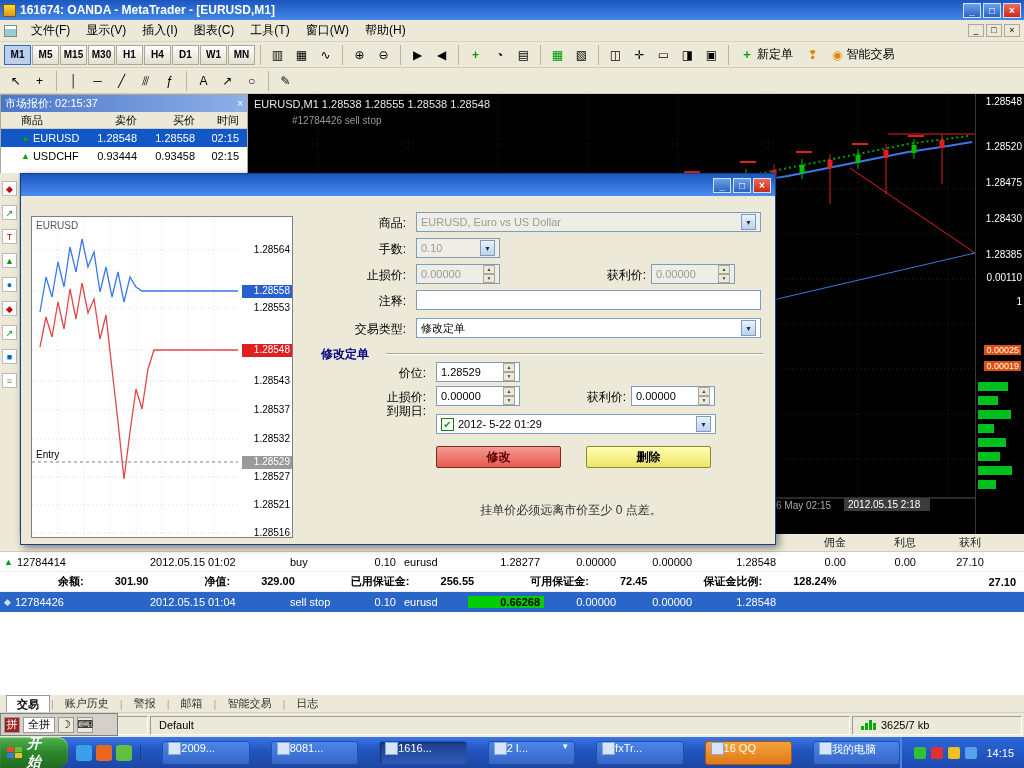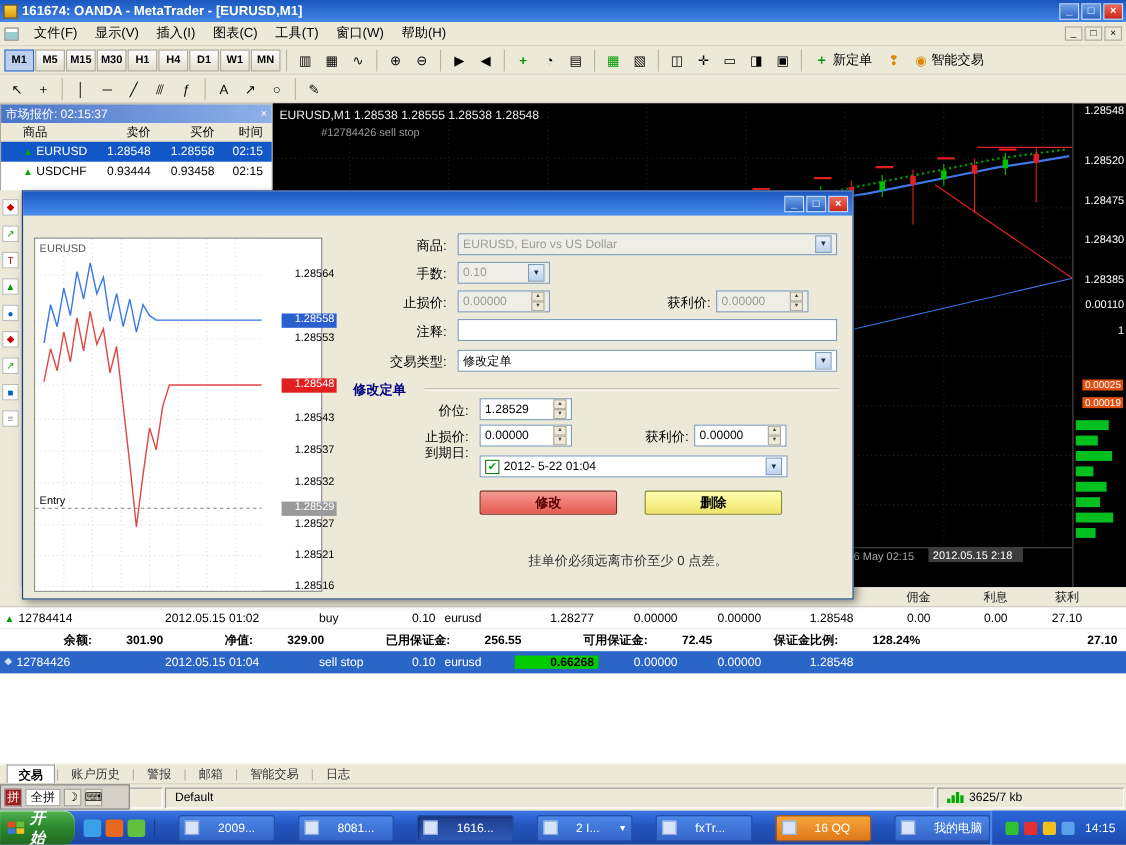--- a/index.html
+++ b/index.html
@@ -54,21 +54,21 @@
   .pscale{left:975px;top:94px;width:49px;height:440px;background:#000;border-left:1px solid #3a3a3a;color:#fff}
   .pslabel{position:absolute;right:2px;font-size:10px}
   .psbadge{position:absolute;right:3px;font-size:9px;background:#e05010;color:#fff;padding:0 2px}
   .psbar{position:absolute;left:2px;height:9px;background:#00c020}
 
   
   .dialog{left:20px;top:173px;width:756px;height:372px;background:#ece9d8;border:1px solid #16418c;box-shadow:3px 3px 8px rgba(0,0,0,.45);z-index:50}
   .dtitle{height:22px;background:linear-gradient(#1a56be,#4a8cf0);color:#fff;display:flex;align-items:center;padding:0 4px;font-size:12px;font-weight:bold}
   .dtitle .win-btns .wbtn{height:15px}
   .minichart{position:absolute;left:10px;top:42px;width:262px;height:322px;background:#fff;border:1px solid #808080}
-  .mlabel{position:absolute;left:224px;width:50px;height:13px;font-size:10px;text-align:right;padding-right:2px}
+  .mlabel{position:absolute;left:210px;width:50px;height:13px;font-size:10px;text-align:right;padding-right:2px}
   .mlabel.blue{background:#2a5fd0;color:#fff}
   .mlabel.red{background:#e02020;color:#fff}
   .mlabel.gray{background:#9a9a9a;color:#fff}
   .flabel{position:absolute;font-size:12px;text-align:right}
   .field{position:absolute;height:20px;border:1px solid #7f9db9;background:#fff;display:flex;align-items:center;padding:0 4px;font-size:11px}
   .field.dis{background:#efeee6;color:#9a9a9a}
   .spins{margin-left:auto;display:flex;flex-direction:column}
   .spins span{width:12px;height:9px;background:#ece9d8;border:1px solid #aca899;font-size:5px;line-height:7px;text-align:center;color:#444}
   .carrow{margin-left:auto;width:15px;height:16px;background:linear-gradient(#eaf2fd,#bcd0ee);border:1px solid #7f9db9;font-size:7px;color:#234;display:flex;align-items:center;justify-content:center}
   .checkbox{width:13px;height:13px;border:1px solid #1a7a1a;background:#fff;font-size:10px;line-height:12px;text-align:center;color:#0a0;margin-right:4px}
@@ -116,21 +116,21 @@
   .imeico.red{background:#a02020;color:#fff}
   .imelabel{background:#fff;border:1px solid #9a9a9a;padding:0 4px;height:16px;display:flex;align-items:center;font-size:11px}
 
   
   .taskbar{left:0;top:737px;width:1024px;height:31px;background:linear-gradient(#3a76e8,#2456c0 40%,#1c46a4);display:flex;align-items:center;z-index:70}
   .startbtn{height:31px;background:linear-gradient(#52b152,#2e8a2e 45%,#1f6a1f);border-radius:0 10px 10px 0;color:#fff;font-weight:bold;font-style:italic;font-size:14px;display:flex;align-items:center;gap:5px;padding:0 16px 0 7px;box-shadow:inset 0 1px 1px #9ad89a}
   .flag{display:grid;grid-template-columns:7px 7px;grid-template-rows:5px 5px;gap:1px}
   .flag i{display:block}
   .qlaunch{display:flex;align-items:center;gap:4px;padding:0 8px;border-right:1px solid #1a3c90}
   .qico{width:16px;height:16px;border-radius:3px}
-  .taskbtn{width:92px;height:24px;margin-left:21px;background:linear-gradient(#4a86e8,#3566c8);border:1px solid #244fa8;border-radius:3px;color:#fff;display:flex;align-items:center;gap:17px;padding:0 5px;font-size:11px;overflow:hidden;white-space:nowrap}
+  .taskbtn{width:92px;height:24px;margin-left:21px;background:linear-gradient(#4a86e8,#3566c8);border:1px solid #244fa8;border-radius:3px;color:#fff;display:flex;align-items:flex-start;gap:0;padding:0 5px;font-size:11px;overflow:hidden;white-space:nowrap}
   .taskbtn .tico{width:13px;height:13px;background:#d8e4f8;border:1px solid #8aa8d8;flex:none}
   .taskbtn.active{background:linear-gradient(#1e3f8e,#2f5ab8);box-shadow:inset 1px 1px 2px #122a66}
   .taskbtn.alert{background:linear-gradient(#f5a43a,#e07818);border-color:#a85a10}
   .tray{margin-left:auto;height:31px;display:flex;align-items:center;gap:5px;padding:0 10px 0 12px;background:linear-gradient(#2a66d8,#1c4ab0);border-left:2px solid #4a86e8;color:#fff}
   .trayico{width:12px;height:12px;border-radius:2px}
   .clock{font-size:11px;color:#fff;margin-left:4px}
 </style>
 </head>
 <body>
 
@@ -444,21 +444,21 @@
       <span>0.00000</span>
       <span class="spins">
           <span>▲</span>
           <span>▼</span>
         </span>
     </div>
 
     <span class="flabel" style="left:305px;top:229px;width:100px">到期日:</span>
     <div class="field" style="left:415px;top:240px;width:280px">
       <span class="checkbox">✔</span>
-      <span>2012- 5-22 01:04</span>
+      <span>2012- 5-22 01:29</span>
       <span class="carrow">▼</span>
     </div>
 
     <div class="dbtn modify" style="left:415px;top:272px;width:125px">修改</div>
     <div class="dbtn delete" style="left:565px;top:272px;width:125px">删除</div>
 
     <div class="dnote" style="left:395px;top:328px;width:310px">挂单价必须远离市价至少 0 点差。</div>
   </div>
 
   <div class="abs terminal">

